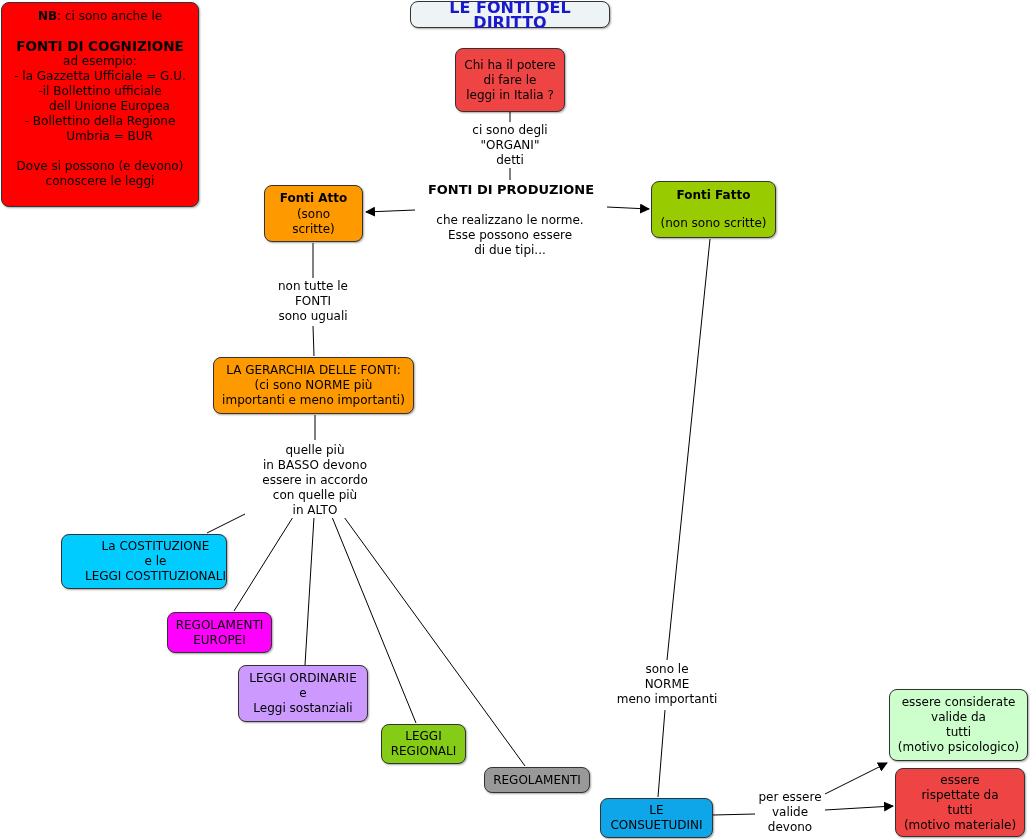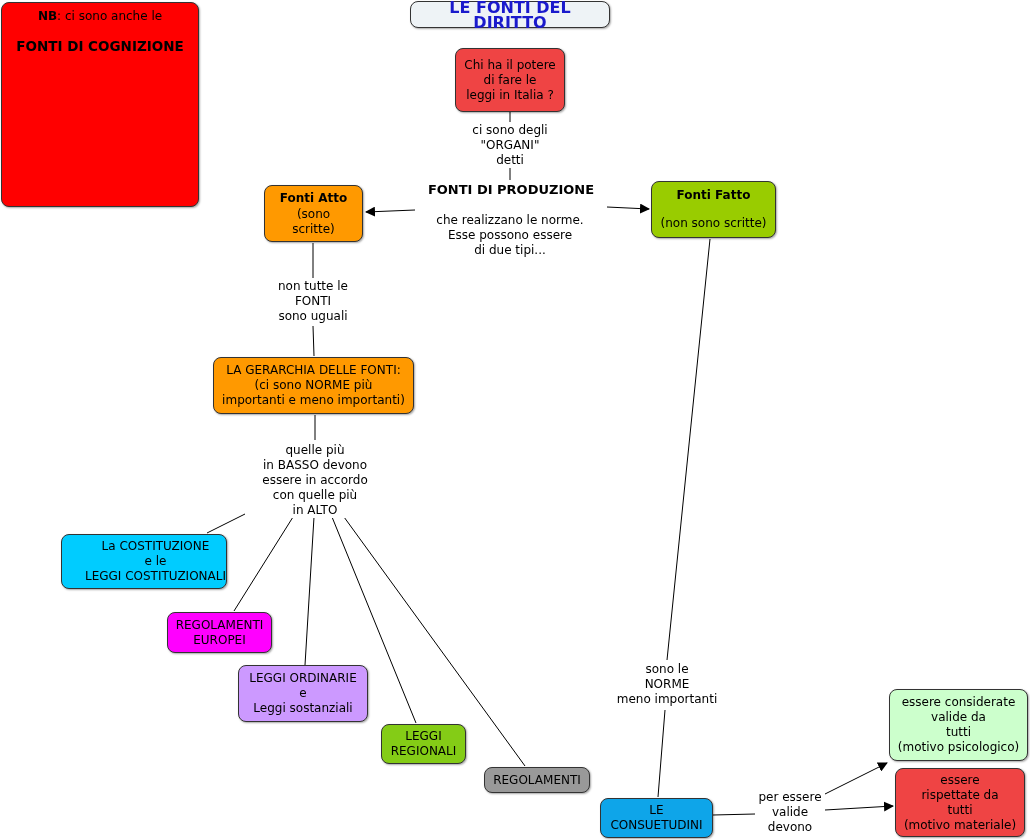--- a/index.html
+++ b/index.html
@@ -45,20 +45,29 @@
 </svg>
 
 <div class="node" style="left:410px; top:1px; width:200px; height:27px; background:#eef3f6; border-color:#333; font-weight:bold; font-size:16px; color:#1a1acc;">
   <span>LE FONTI DEL DIRITTO</span>
 </div>
 
 <div class="node" style="left:1px; top:2px; width:198px; height:205px; background:#ff0000; justify-content:flex-start; padding-top:6px; line-height:15px;">
   <div><span class="bold">NB</span><span>: ci sono anche le</span></div>
   <div style="height:15px;"></div>
   <div class="bold" style="font-size:13.5px;">FONTI DI COGNIZIONE</div>
+  <div style="white-space:pre; text-align:center;">ad esempio:
+- la Gazzetta Ufficiale = G.U.
+-il Bollettino ufficiale
+     dell Unione Europea
+- Bollettino della Regione
+     Umbria = BUR
+
+Dove si possono (e devono)
+conoscere le leggi</div>
 </div>
 
 <div class="node" style="left:455px; top:48px; width:110px; height:64px; background:#ef4444;">
   <span>Chi ha il potere
 di fare le
 leggi in Italia ?</span>
 </div>
 
 <div class="lbl" style="left:460px; top:123px; width:100px;">ci sono degli
 "ORGANI"

